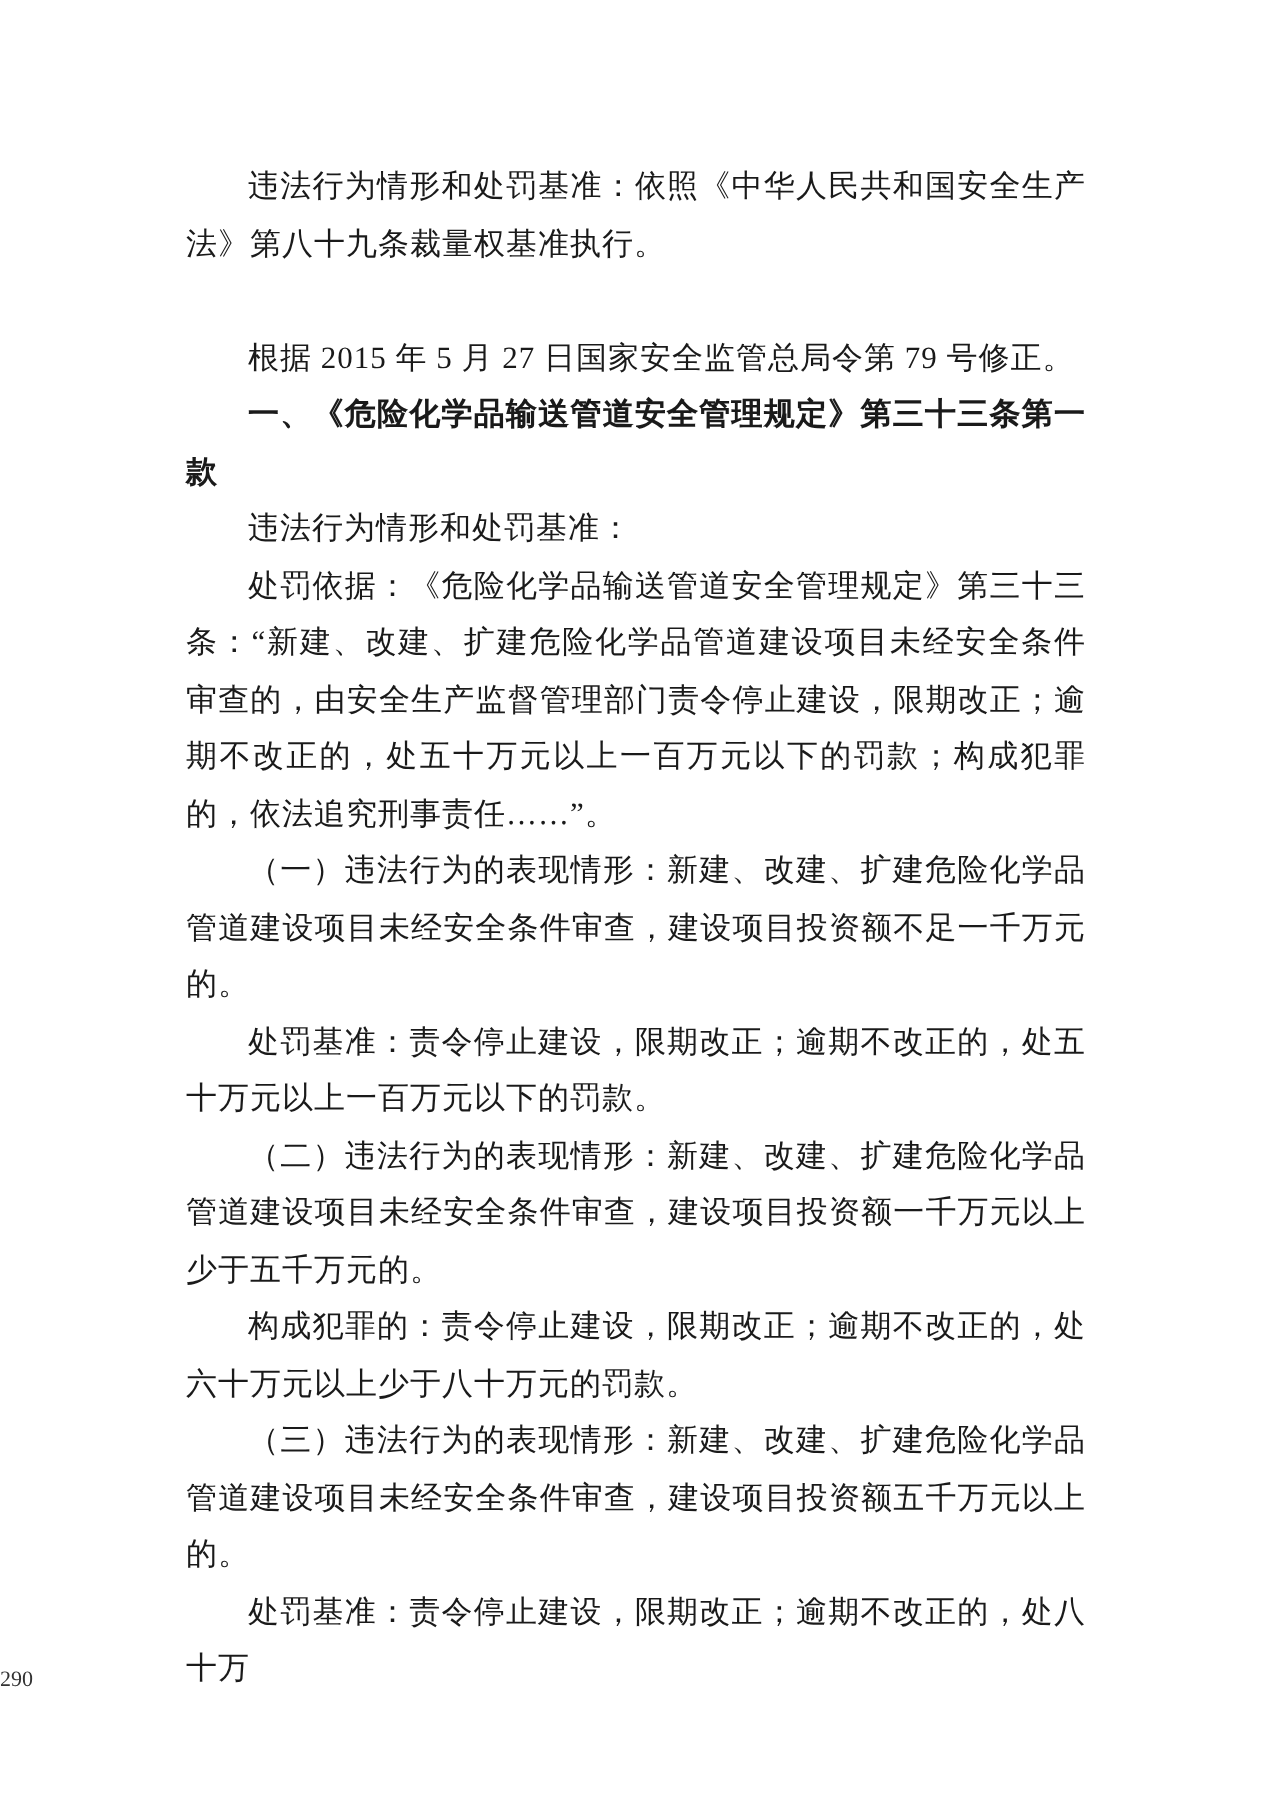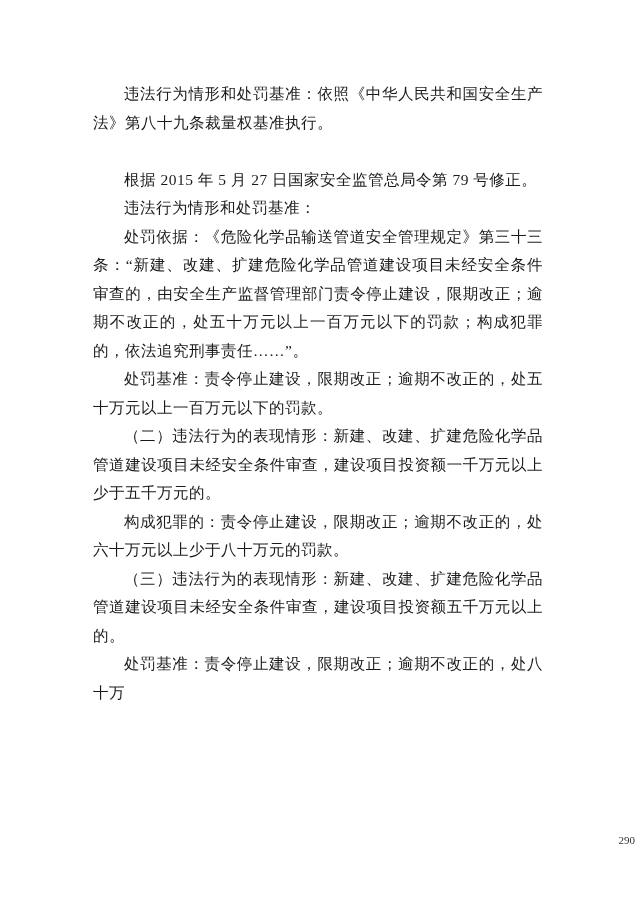--- a/index.html
+++ b/index.html
@@ -35,39 +35,41 @@
     font-weight: bold;
   }
   .para.spacer {
     height: 28.5px;
   }
   .footer {
     position: absolute;
     top: 830px;
     left: 0;
     width: 635px;
-    text-align: right;
+    text-align: left;
   }
   .footer .page-number {
     font-size: 11px;
     line-height: 14px;
     color: #333333;
     font-family: "Liberation Serif", "DejaVu Serif", serif;
   }
 </style>
 </head>
 <body>
 
 <div class="page">
   <div class="doc-body" id="doc-body">
       <p class="para"><span class="">违法行为情形和处罚基准：依照《中华人民共和国安全生产法》第八十九条裁量权基准执行。</span></p>
       <p class="para spacer"></p>
       <p class="para"><span class="">根据 2015 年 5 月 27 日国家安全监管总局令第 79 号修正。</span></p>
+      <p class="para"><span class="bold">一、《危险化学品输送管道安全管理规定》第三十三条第一款</span></p>
       <p class="para"><span class="">违法行为情形和处罚基准：</span></p>
       <p class="para"><span class="">处罚依据：《危险化学品输送管道安全管理规定》第三十三条：“新建、改建、扩建危险化学品管道建设项目未经安全条件审查的，由安全生产监督管理部门责令停止建设，限期改正；逾期不改正的，处五十万元以上一百万元以下的罚款；构成犯罪的，依法追究刑事责任……”。</span></p>
+      <p class="para"><span class="">（一）违法行为的表现情形：新建、改建、扩建危险化学品管道建设项目未经安全条件审查，建设项目投资额不足一千万元的。</span></p>
       <p class="para"><span class="">处罚基准：责令停止建设，限期改正；逾期不改正的，处五十万元以上一百万元以下的罚款。</span></p>
       <p class="para"><span class="">（二）违法行为的表现情形：新建、改建、扩建危险化学品管道建设项目未经安全条件审查，建设项目投资额一千万元以上少于五千万元的。</span></p>
       <p class="para"><span class="">构成犯罪的：责令停止建设，限期改正；逾期不改正的，处六十万元以上少于八十万元的罚款。</span></p>
       <p class="para"><span class="">（三）违法行为的表现情形：新建、改建、扩建危险化学品管道建设项目未经安全条件审查，建设项目投资额五千万元以上的。</span></p>
       <p class="para"><span class="">处罚基准：责令停止建设，限期改正；逾期不改正的，处八十万</span></p>
     </div>
   <div class="footer">
     <span class="page-number">290</span>
   </div>
 </div>

